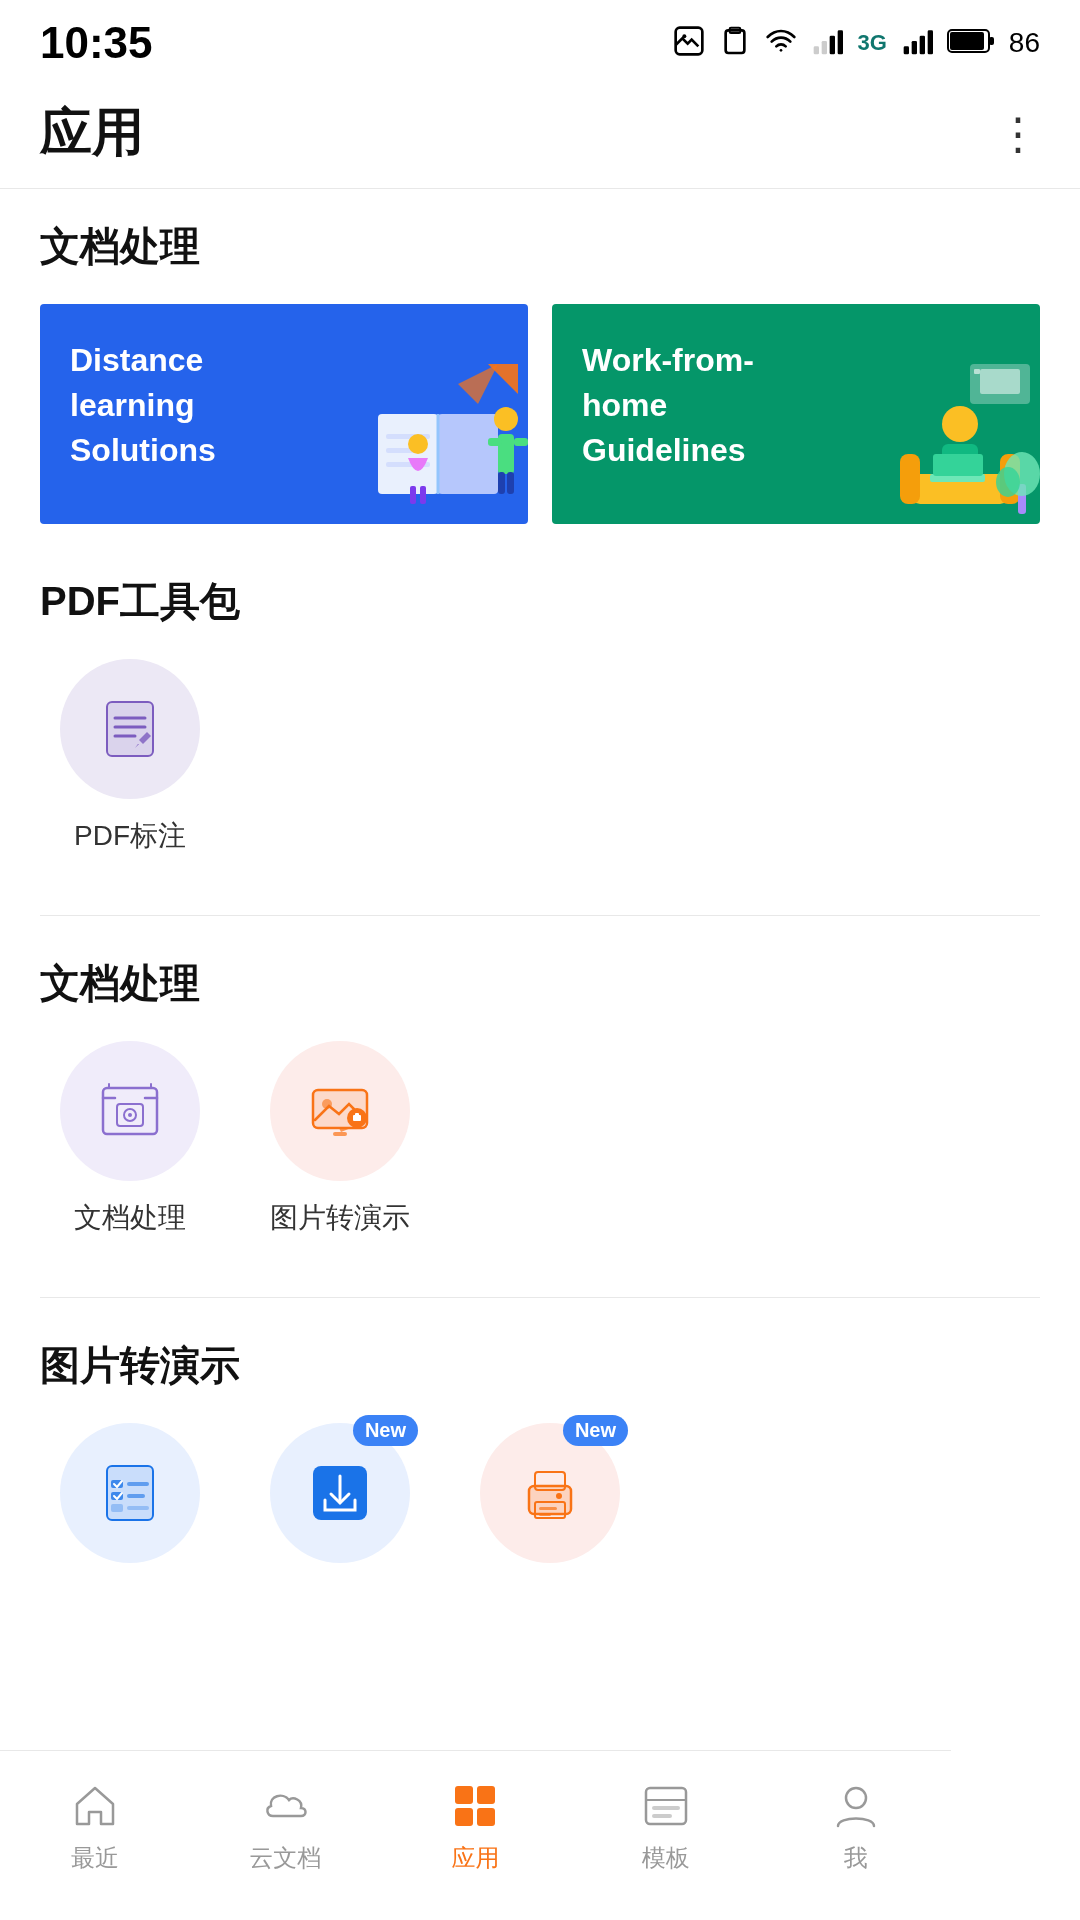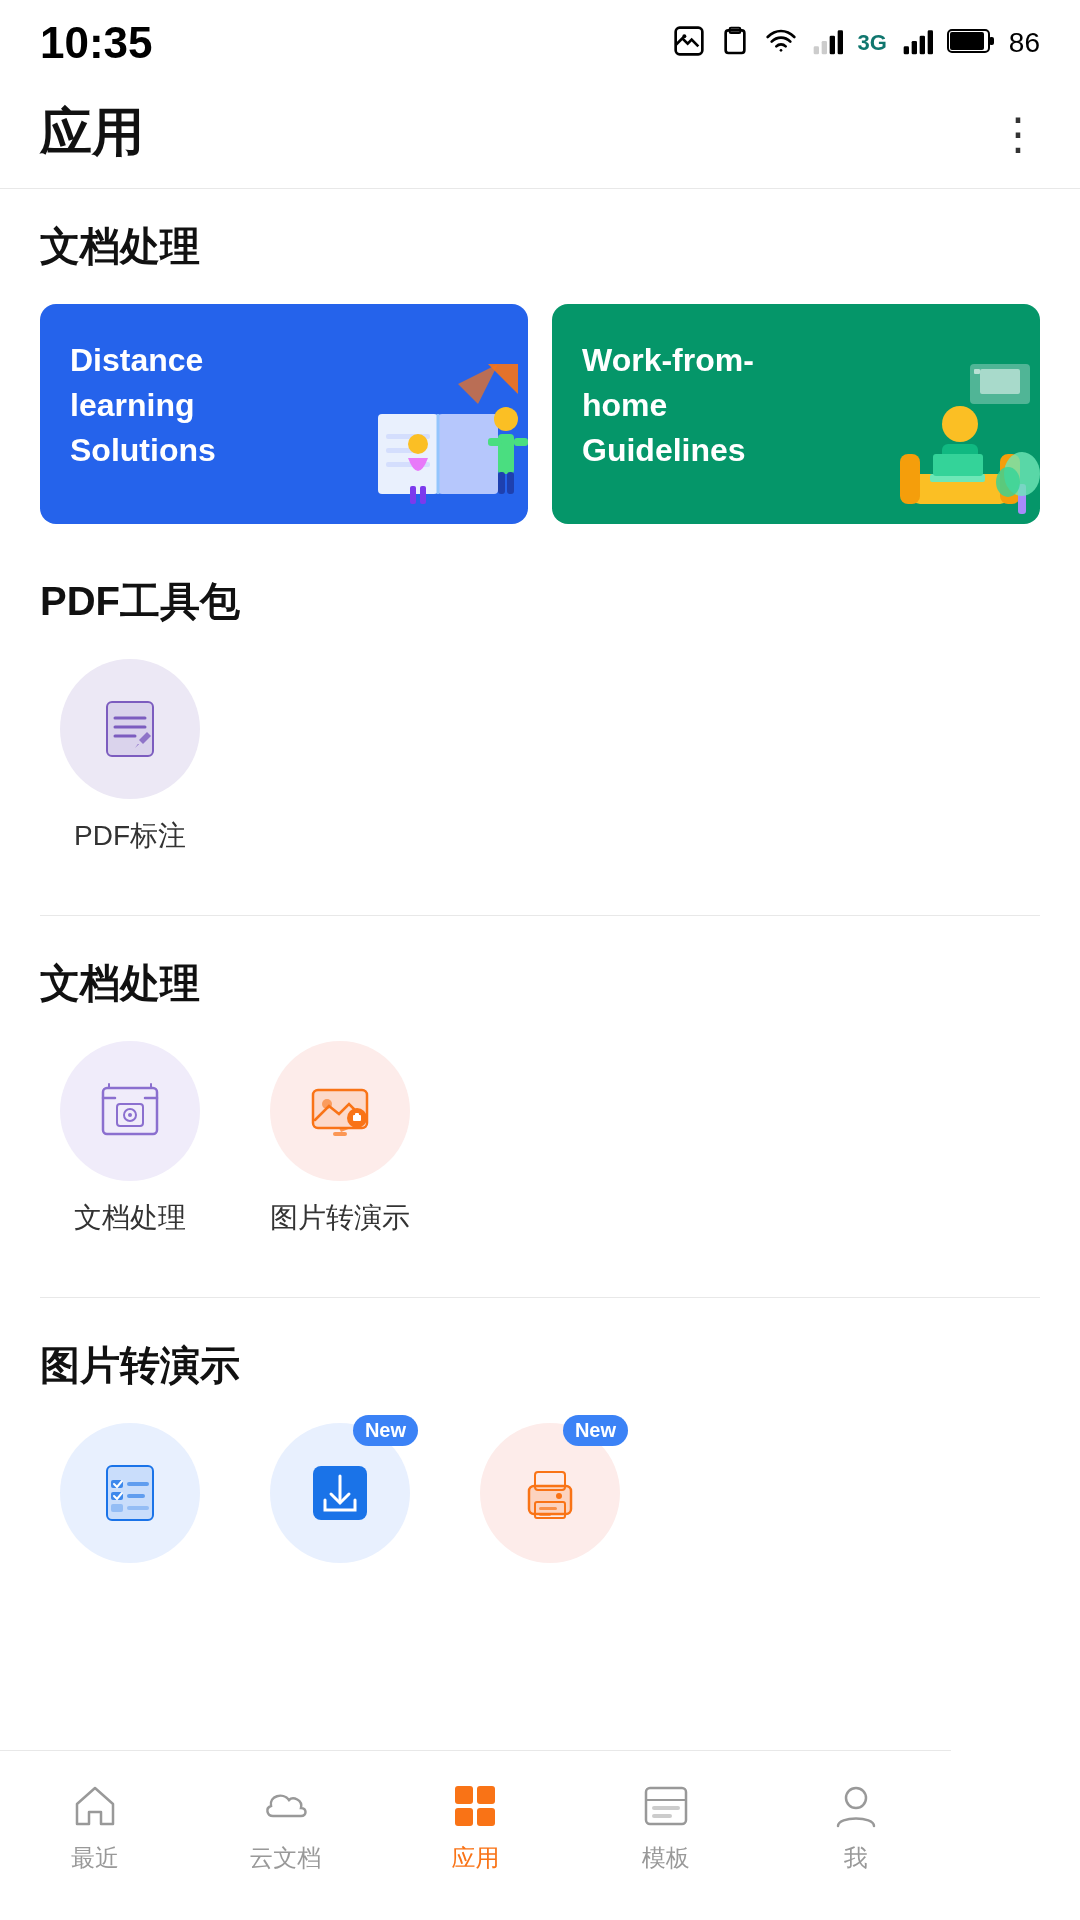--- a/index.html
+++ b/index.html
@@ -71,21 +71,21 @@
     }
 
     
     .recommend-cards {
       display: flex;
       gap: 24px;
       margin-bottom: 50px;
     }
     .rec-card {
       flex: 1;
-      border-radius: 16px;
+      border-radius: 4px;
       padding: 34px 30px;
       min-height: 220px;
       position: relative;
       overflow: hidden;
       cursor: pointer;
     }
     .rec-card-blue {
       background: #2563EB;
     }
     .rec-card-green {

